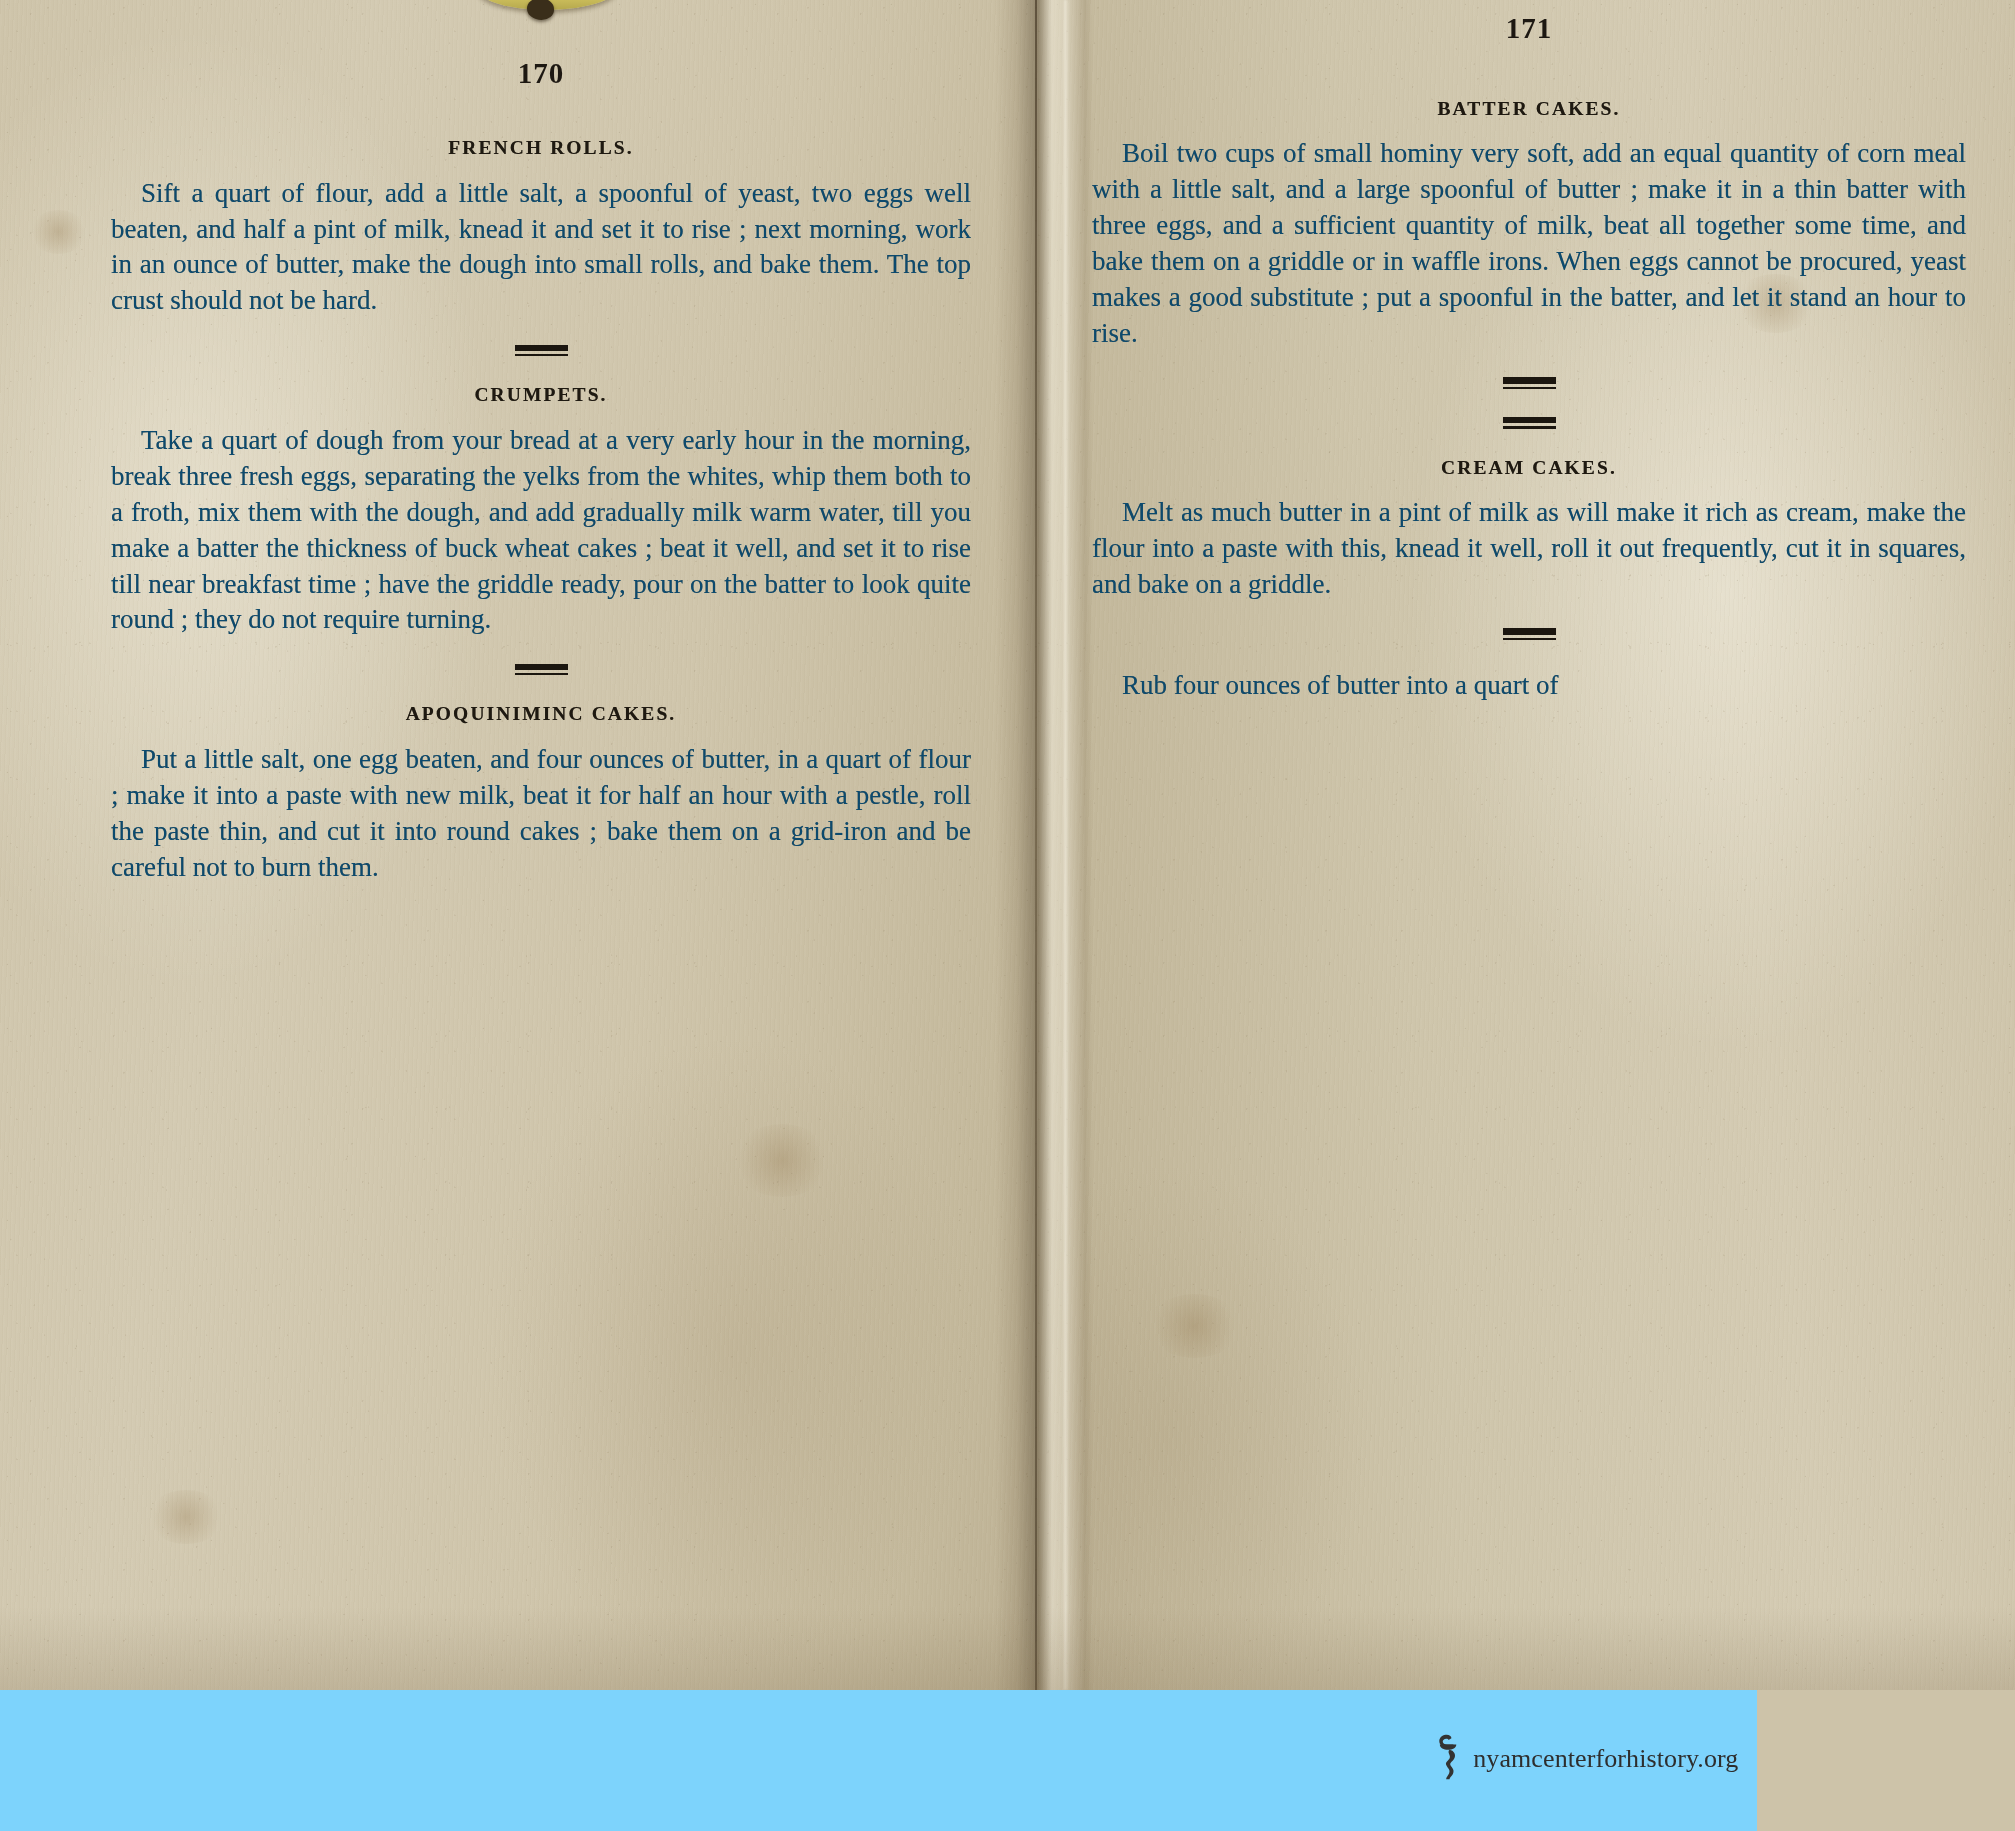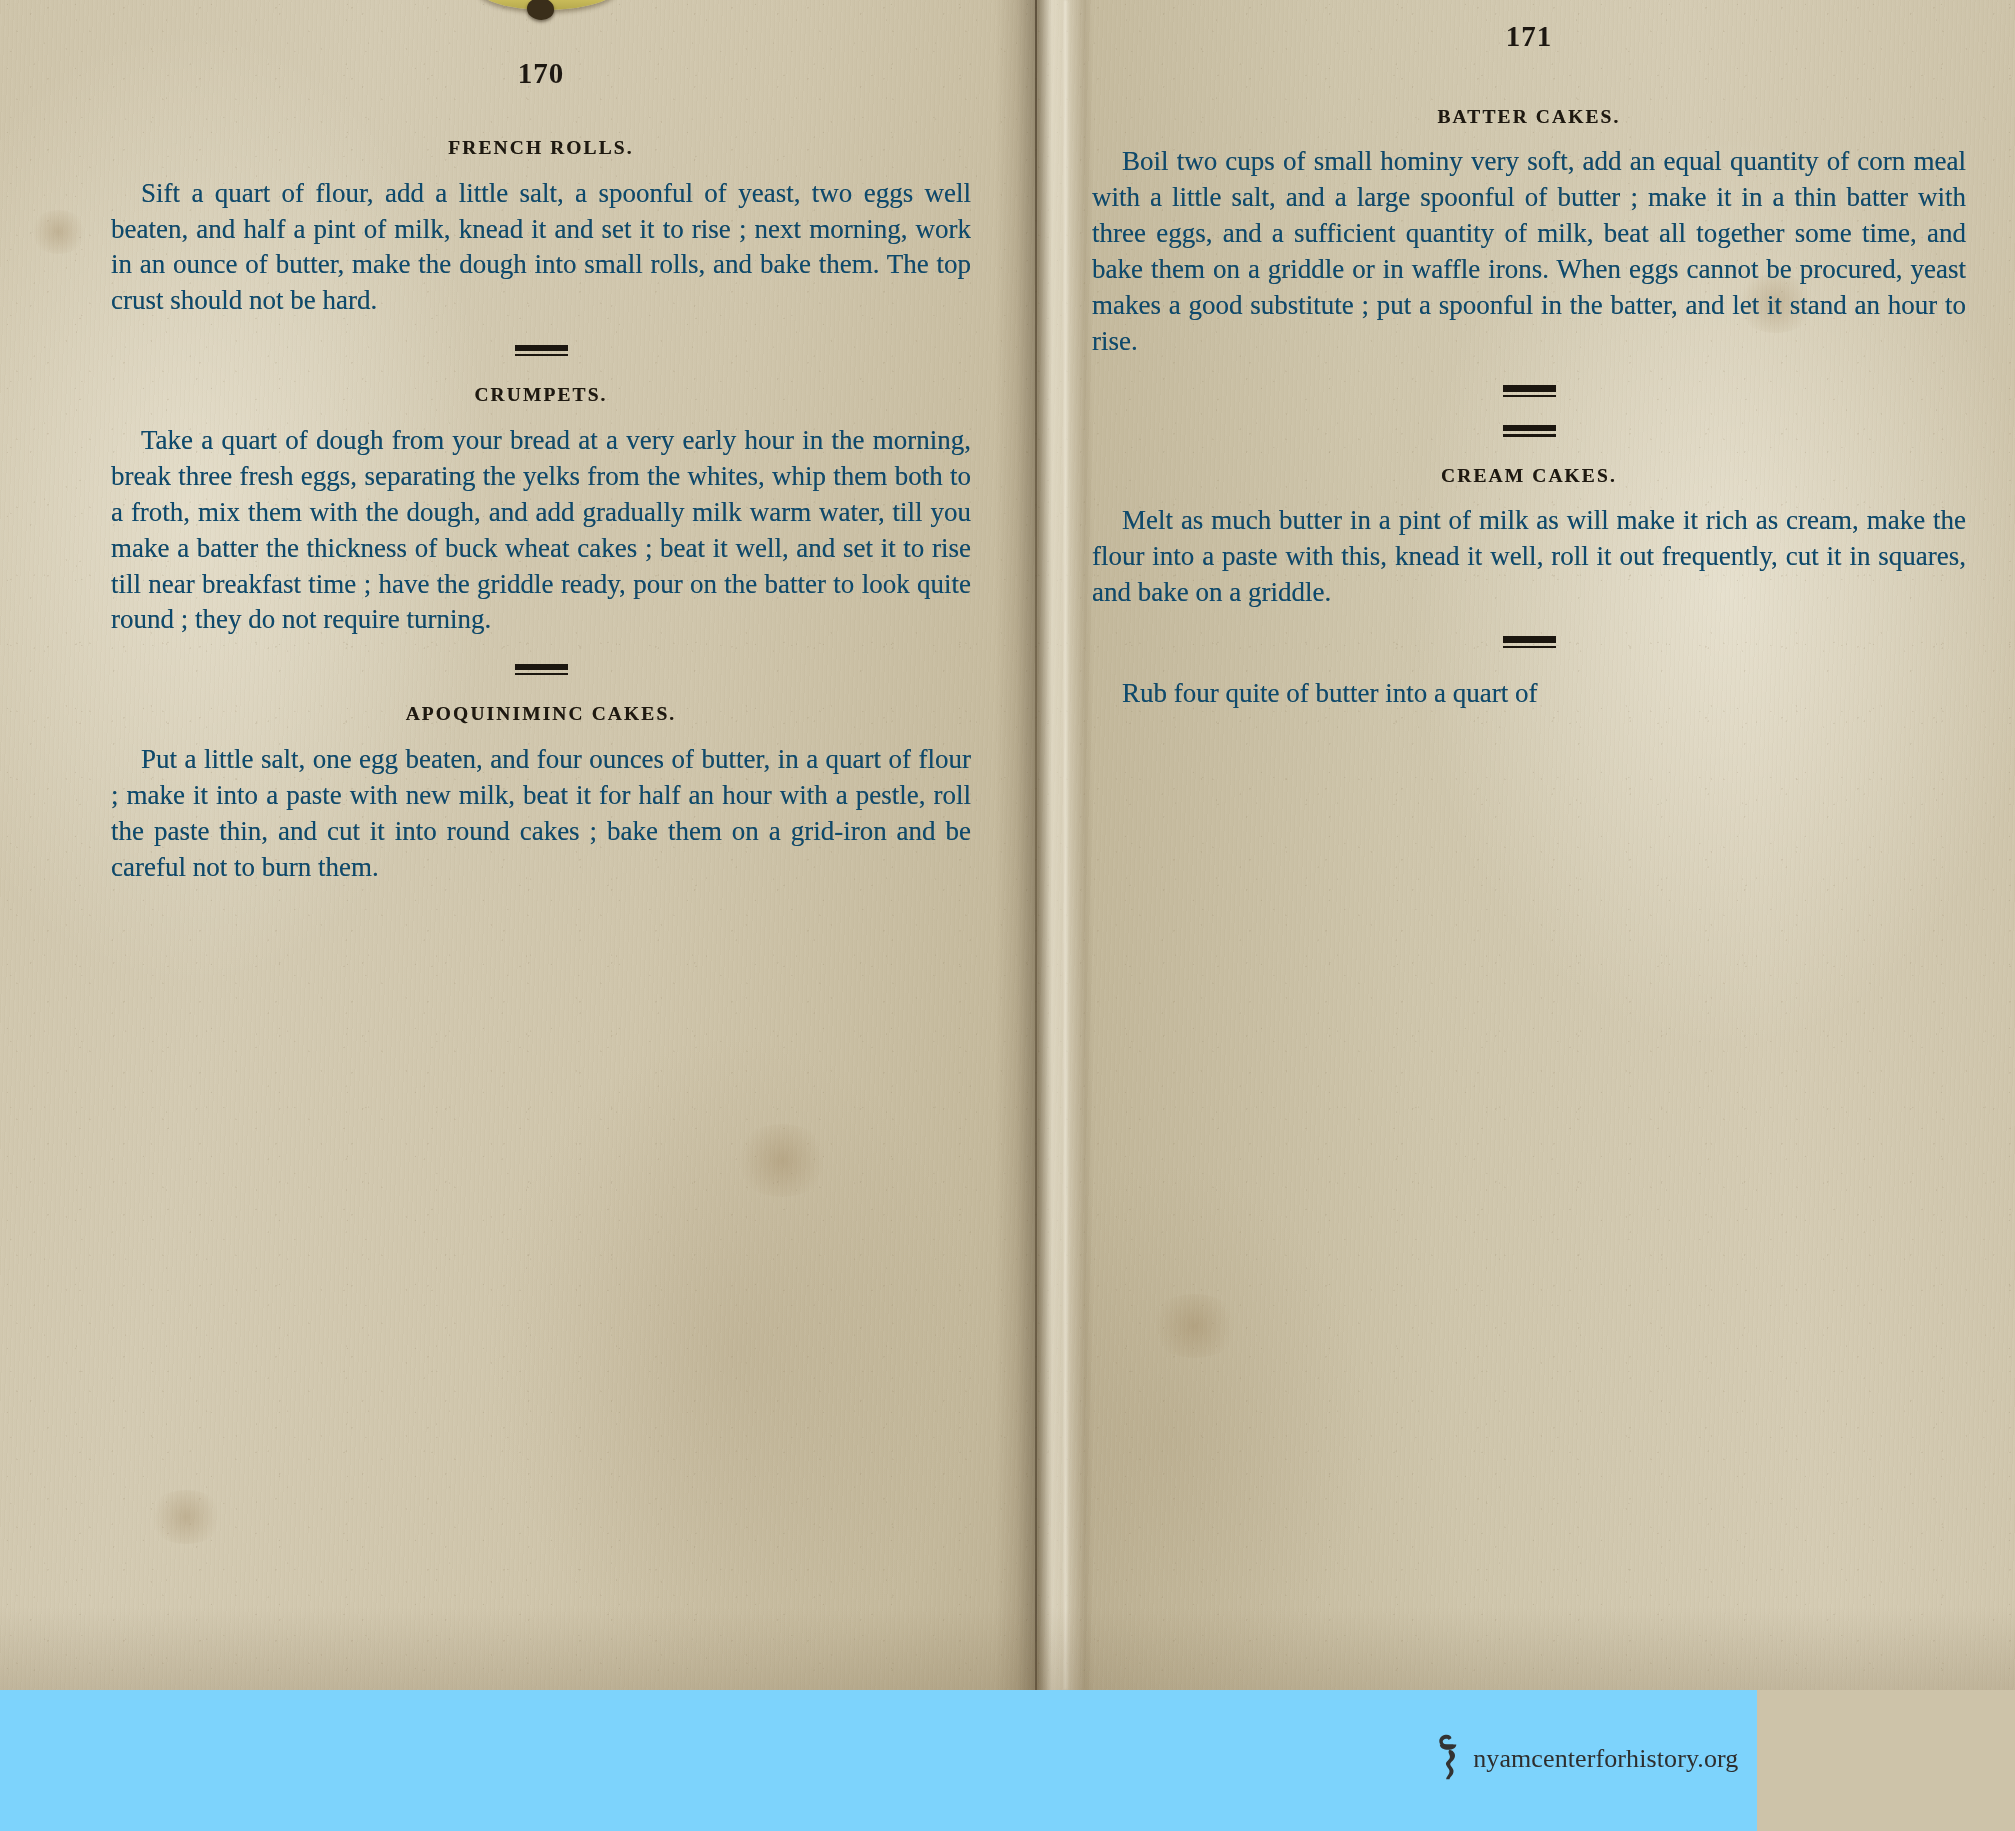--- a/index.html
+++ b/index.html
@@ -69,21 +69,21 @@
     border-radius:0 0 60% 58%/0 0 100% 100%;
     background:linear-gradient(180deg,#d9cf76,#cdbf5c 55%,#b5a84d);
     box-shadow:0 2.9px 4.4px rgba(70,56,28,.40);}
   #ribbon-knot{position:absolute;left:527px;top:-2px;width:27px;height:21.5px;
     border-radius:48% 52% 46% 54%;background:#3a2e1a;
     box-shadow:0 2px 3.4px rgba(40,30,14,.55);}
 
   
   .page{position:absolute;color:#221c13;}
   #page-left{left:111px;top:57px;width:860px;}
-  #page-right{left:1092px;top:16px;width:874px;}
+  #page-right{left:1092px;top:8px;width:874px;}
 
   .folio{font-size:29px;font-weight:700;text-align:center;letter-spacing:1px;
          color:#1d1812;}
   #folio-left{margin-bottom:47px;}
   #folio-right{margin:3.9px 0 53px 0;}
 
   .recipe-title{text-align:center;font-size:19.5px;letter-spacing:2.1px;
     font-weight:600;color:#1e1911;margin-bottom:16.6px;
     text-shadow:0 0 0.5px rgba(40,32,20,.55);}
 
@@ -179,21 +179,21 @@
     <div class="rule"></div>
 
     <div>
       <div class="recipe-title">CREAM CAKES.</div>
       <div class="body">Melt as much butter in a pint of milk as will make it rich as cream, make the flour into a paste with this, knead it well, roll it out frequently, cut it in squares, and bake on a griddle.</div>
     </div>
 
     <div class="rule"></div>
 
     <div>
-      <div class="body">Rub four quite of butter into a quart of</div>
+      <div class="body">Rub four ounces of butter into a quart of</div>
     </div>
   </div>
 
   <div id="bottom-shade"></div>
 
   <div id="footer">
     <div id="watermark">
       <svg id="serpent" viewBox="0 0 62 104" aria-hidden="true">
         <path d="M34 10c0-5-6-8-12-7C14 4 8 10 9 18c1 7 8 11 15 11h14v-6H25c-5 0-9-2-9-6 0-3 3-6 7-6 3 0 5 1 5 3z" fill="#333"></path>
         <path d="M10 23h34c0 7-8 11-17 11S10 30 10 23z" fill="#333"></path>

